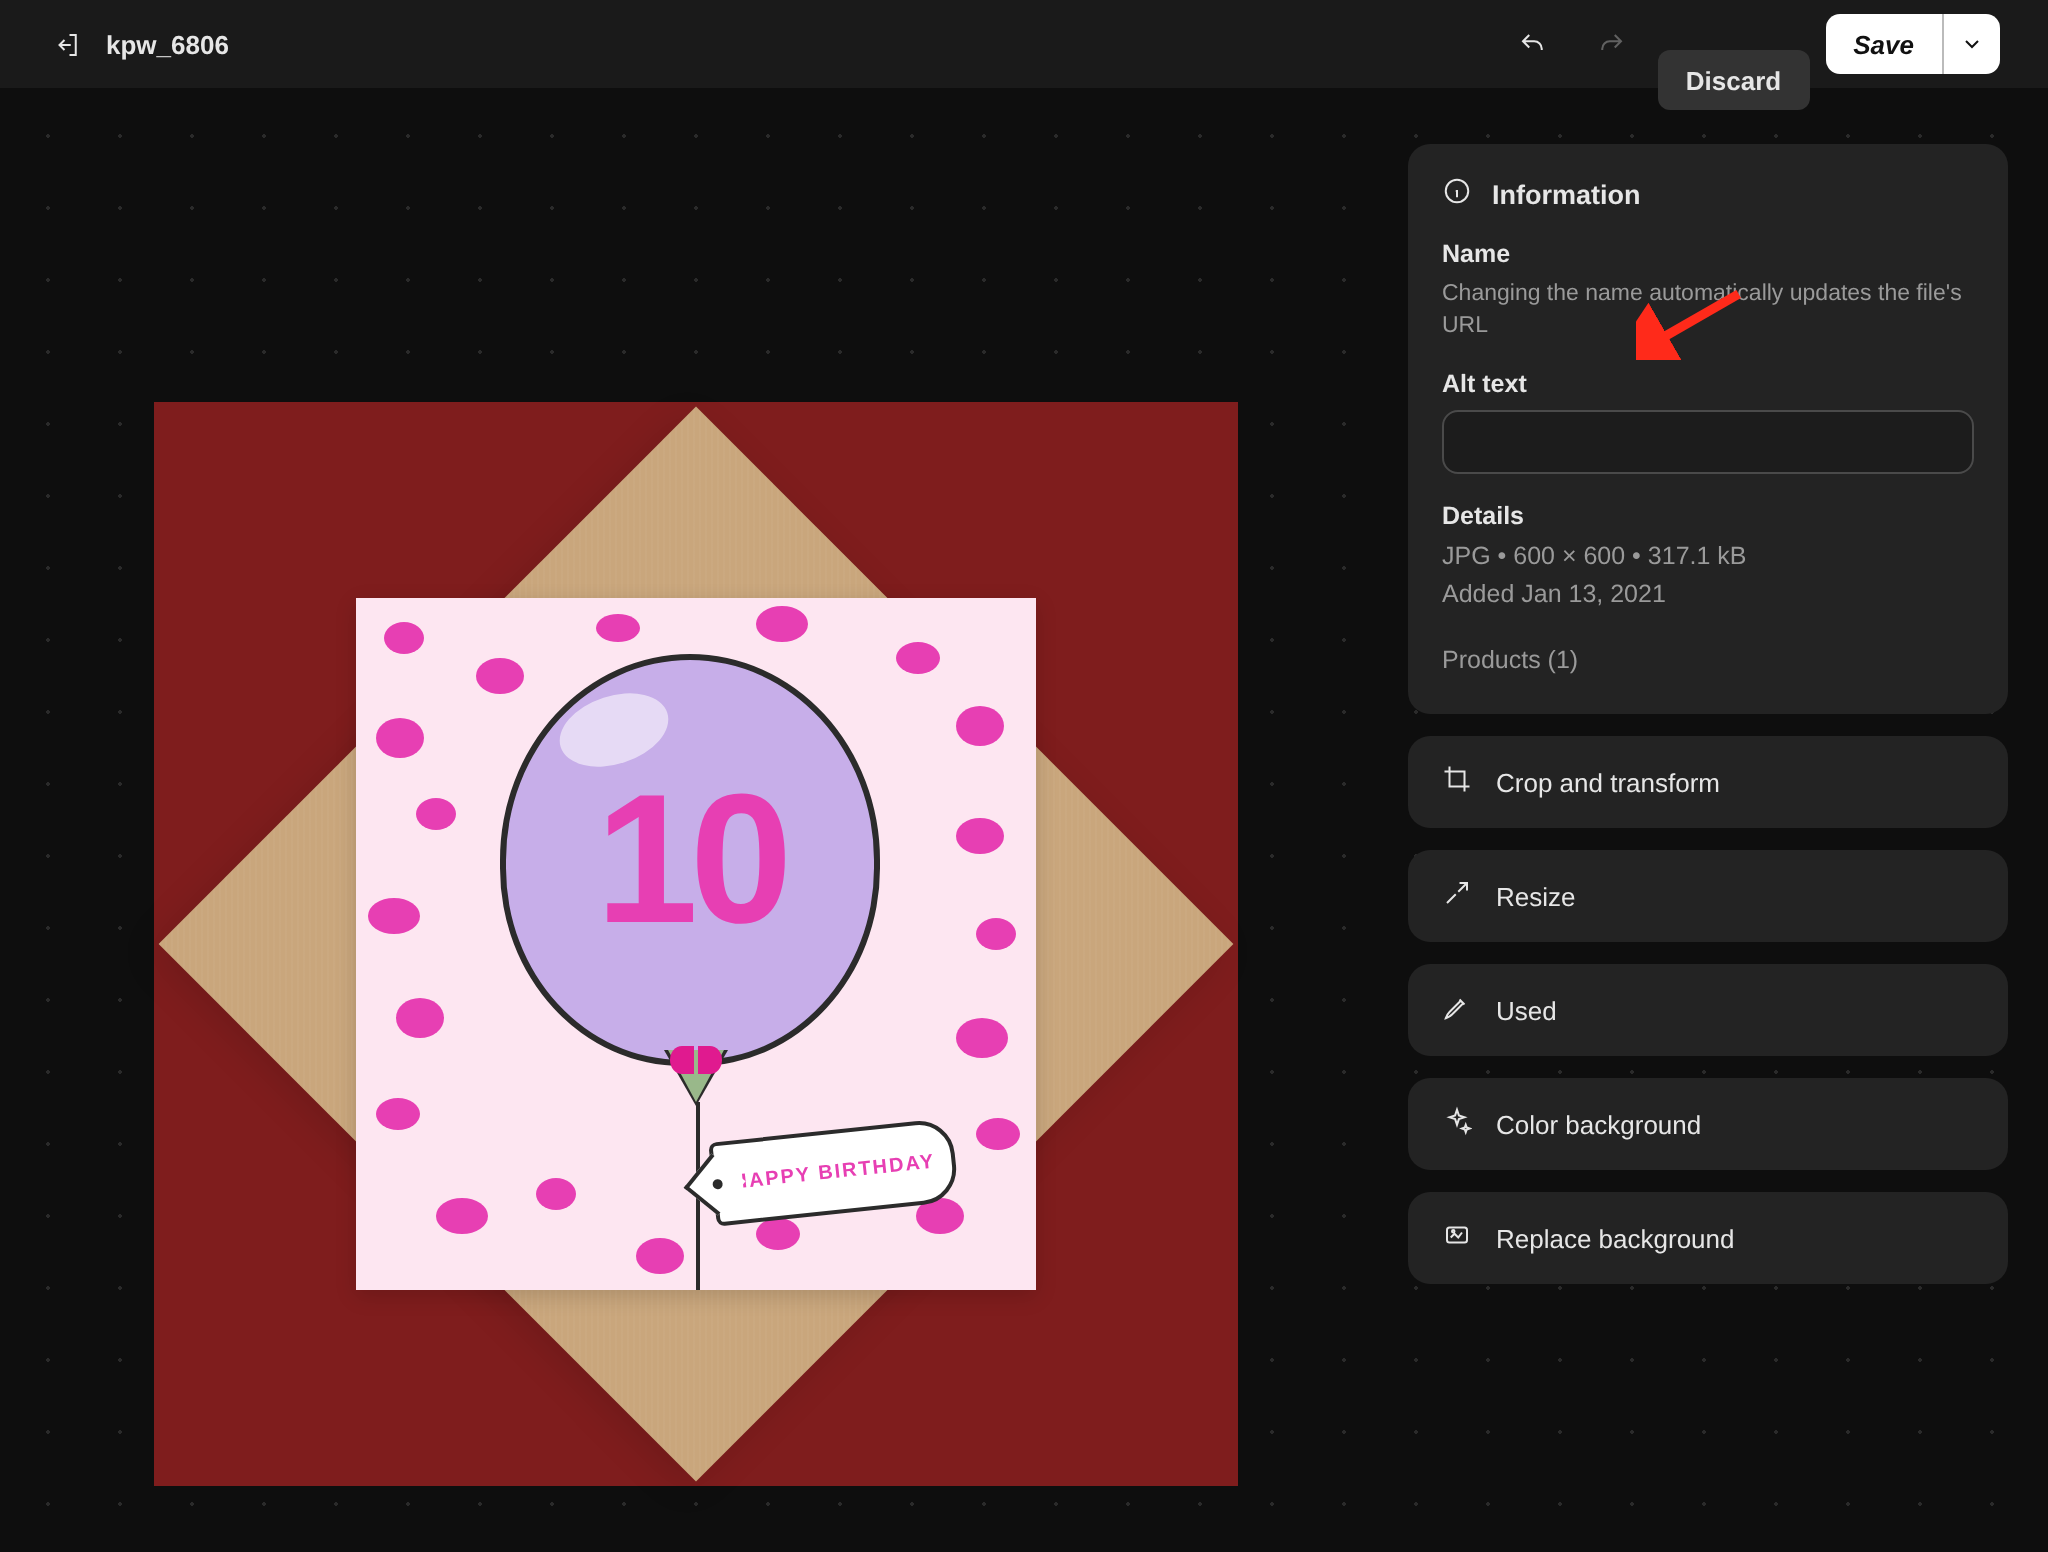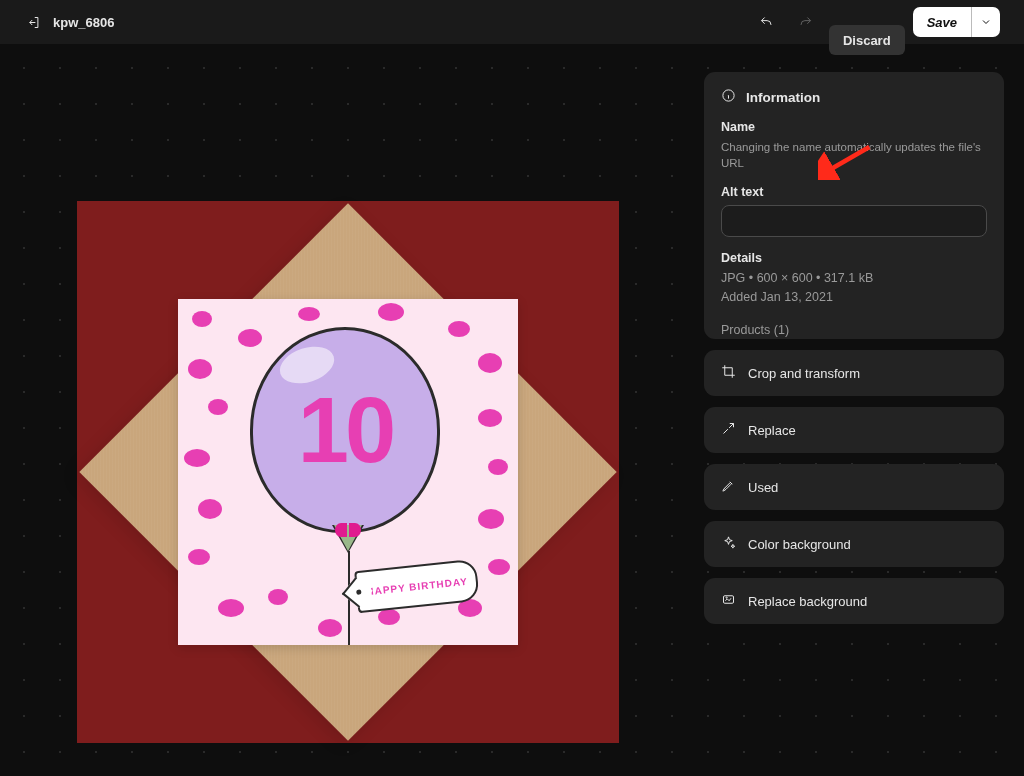--- a/index.html
+++ b/index.html
@@ -176,21 +176,21 @@
 
   
   .sidebar{
     width:300px;flex:none;position:relative;z-index:2;
   }
   .panel{
     background:var(--panel);
     border-radius:11px;
     margin-bottom:11px;
   }
-  .info-panel{padding:16px 17px 0 17px;}
+  .info-panel{padding:16px 17px 18px 17px;}
   .panel-title{display:flex;align-items:center;gap:10px;margin-bottom:14px;}
   .panel-title svg{width:15px;height:15px;stroke:var(--text);fill:none;stroke-width:1.6;}
   .panel-title span{font-weight:600;font-size:13.5px;}
   .field-label{font-size:12.5px;font-weight:700;margin-bottom:6px;color:var(--text);}
   .text-input{
     width:100%;box-sizing:border-box;height:32px;
     background:#1c1c1c;border:2px solid var(--accent);
     border-radius:8px;color:var(--text);padding:0 10px;
     font-size:13px;outline:none;
   }
@@ -335,21 +335,21 @@
       </span>
       <span>Crop and transform</span>
     </div>
 
     <div class="panel action-panel">
       <span>
         <svg viewBox="0 0 24 24">
             <path d="M4 20l7-7M14 4h6v6M20 4l-7 7"></path>
           </svg>
       </span>
-      <span>Replace</span>
+      <span>Resize</span>
     </div>
 
     <div class="panel action-panel">
       <span>
         <svg viewBox="0 0 24 24">
             <path d="M3 21s3-1 5-3 9-9 9-9l-2-2-9 9c-2 2-3 5-3 5zM14 6l4 4"></path>
           </svg>
       </span>
       <span>Used</span>
     </div>

